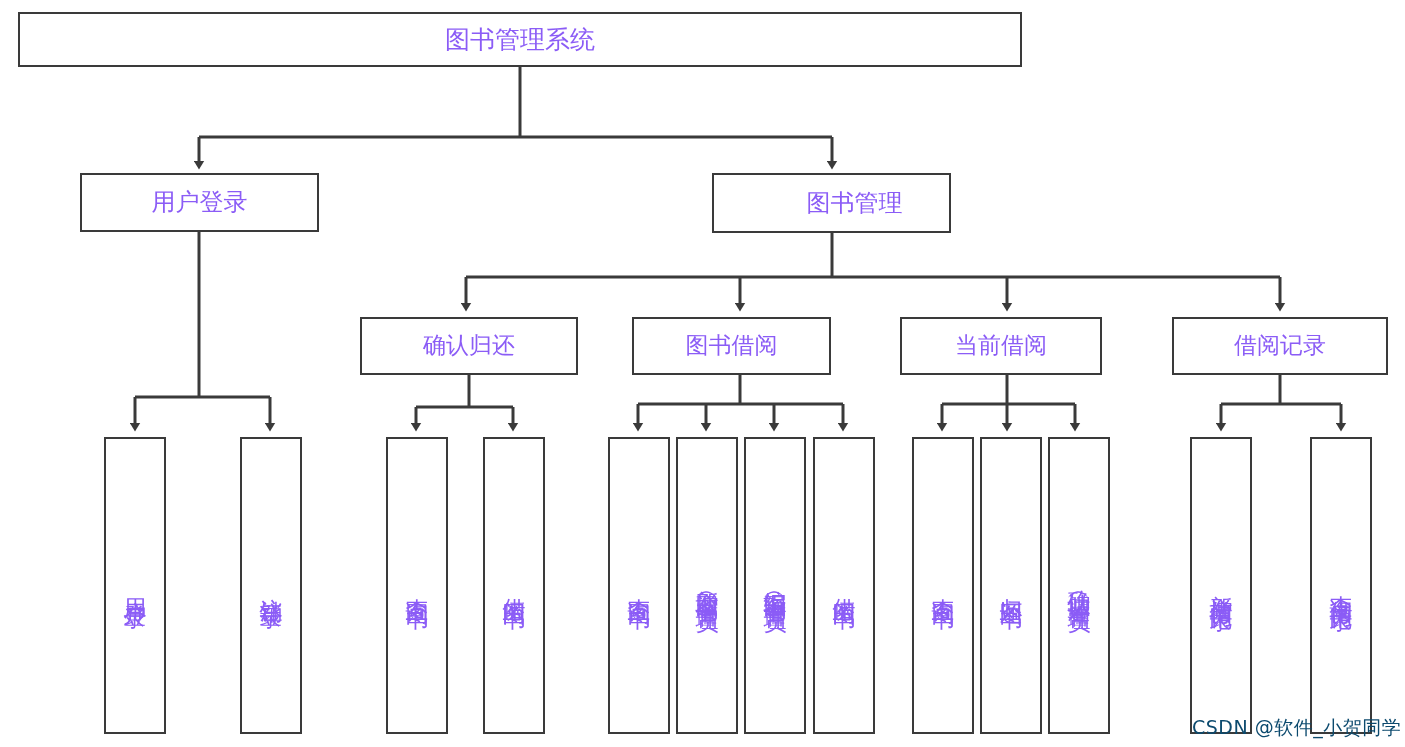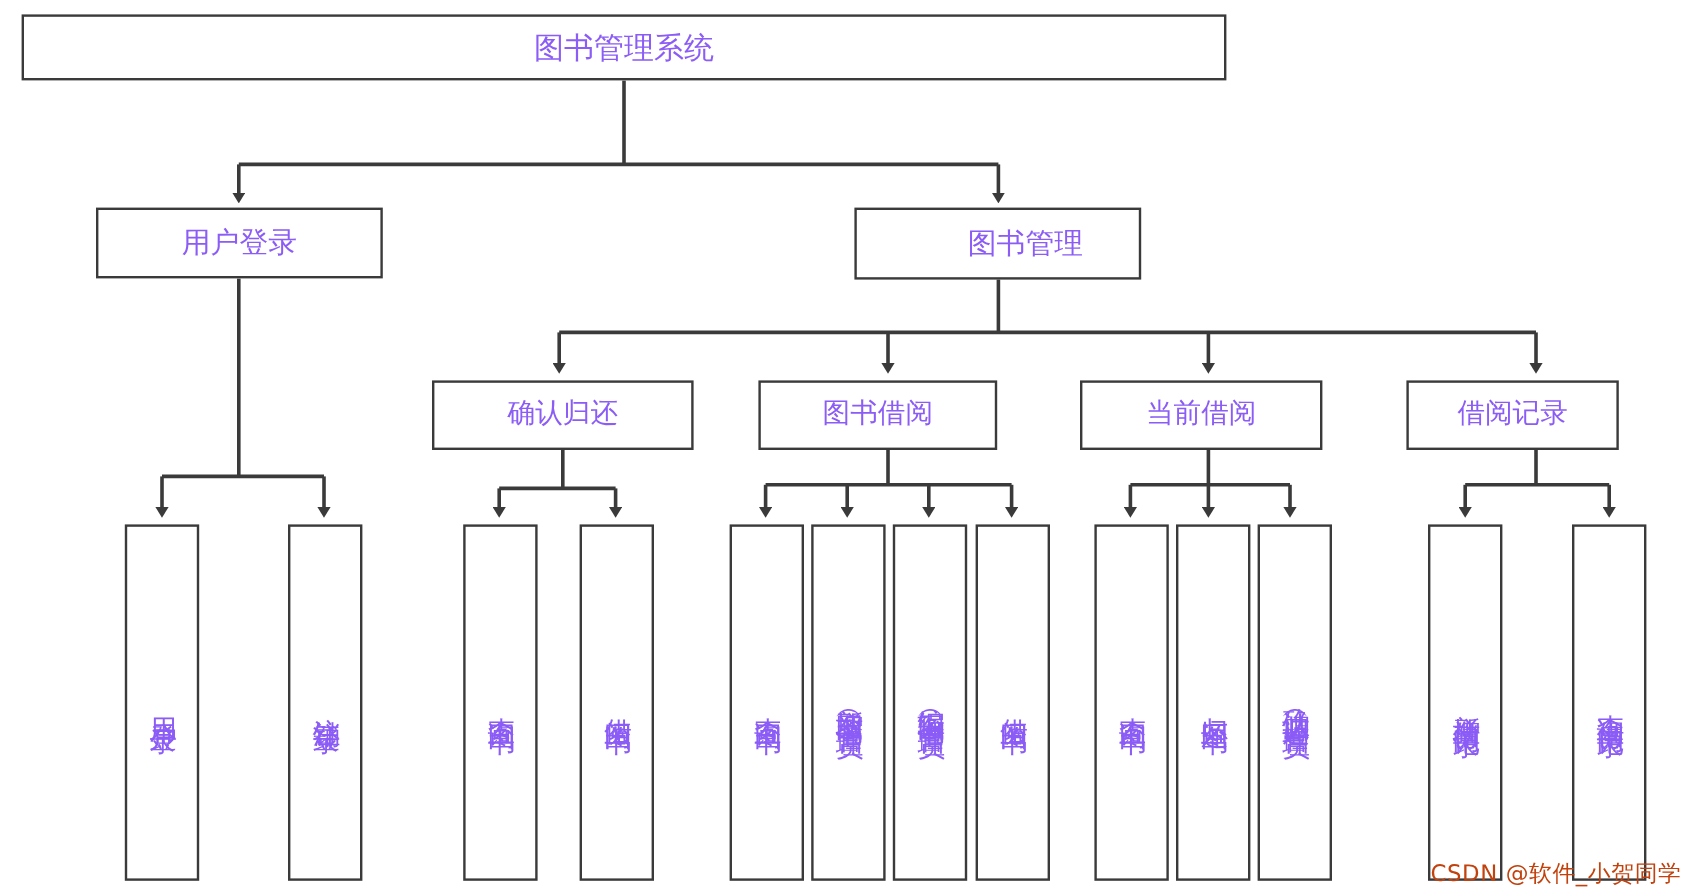--- a/index.html
+++ b/index.html
@@ -54,21 +54,21 @@
     align-items: center;
     justify-content: center;
   }
   .node.leaf .leaf-label {
     display: block;
     white-space: nowrap;
   }
   .watermark {
     position: absolute;
     font-size: 19px;
-    color: #c2410c;
+    color: #0c4a6e;
     white-space: nowrap;
     letter-spacing: 0.5px;
     pointer-events: none;
   }
 </style>
 </head>
 <body>
 
 <div id="canvas">
 
@@ -135,21 +135,21 @@
 
   <div class="node level2" style="left:360px; top:317px; width:218px; height:58px;">
     <span>确认归还</span>
   </div>
   <div class="node level2" style="left:632px; top:317px; width:199px; height:58px;">
     <span>图书借阅</span>
   </div>
   <div class="node level2" style="left:900px; top:317px; width:202px; height:58px;">
     <span>当前借阅</span>
   </div>
-  <div class="node level2" style="left:1172px; top:317px; width:177px; height:58px;">
+  <div class="node level2" style="left:1172px; top:317px; width:216px; height:58px;">
     <span>借阅记录</span>
   </div>
 
   <div class="node leaf" style="left:104px; top:437px; width:62px; height:297px;">
     <span class="leaf-label">用户登录</span>
   </div>
   <div class="node leaf" style="left:240px; top:437px; width:62px; height:297px;">
     <span class="leaf-label">注销登录</span>
   </div>
 

